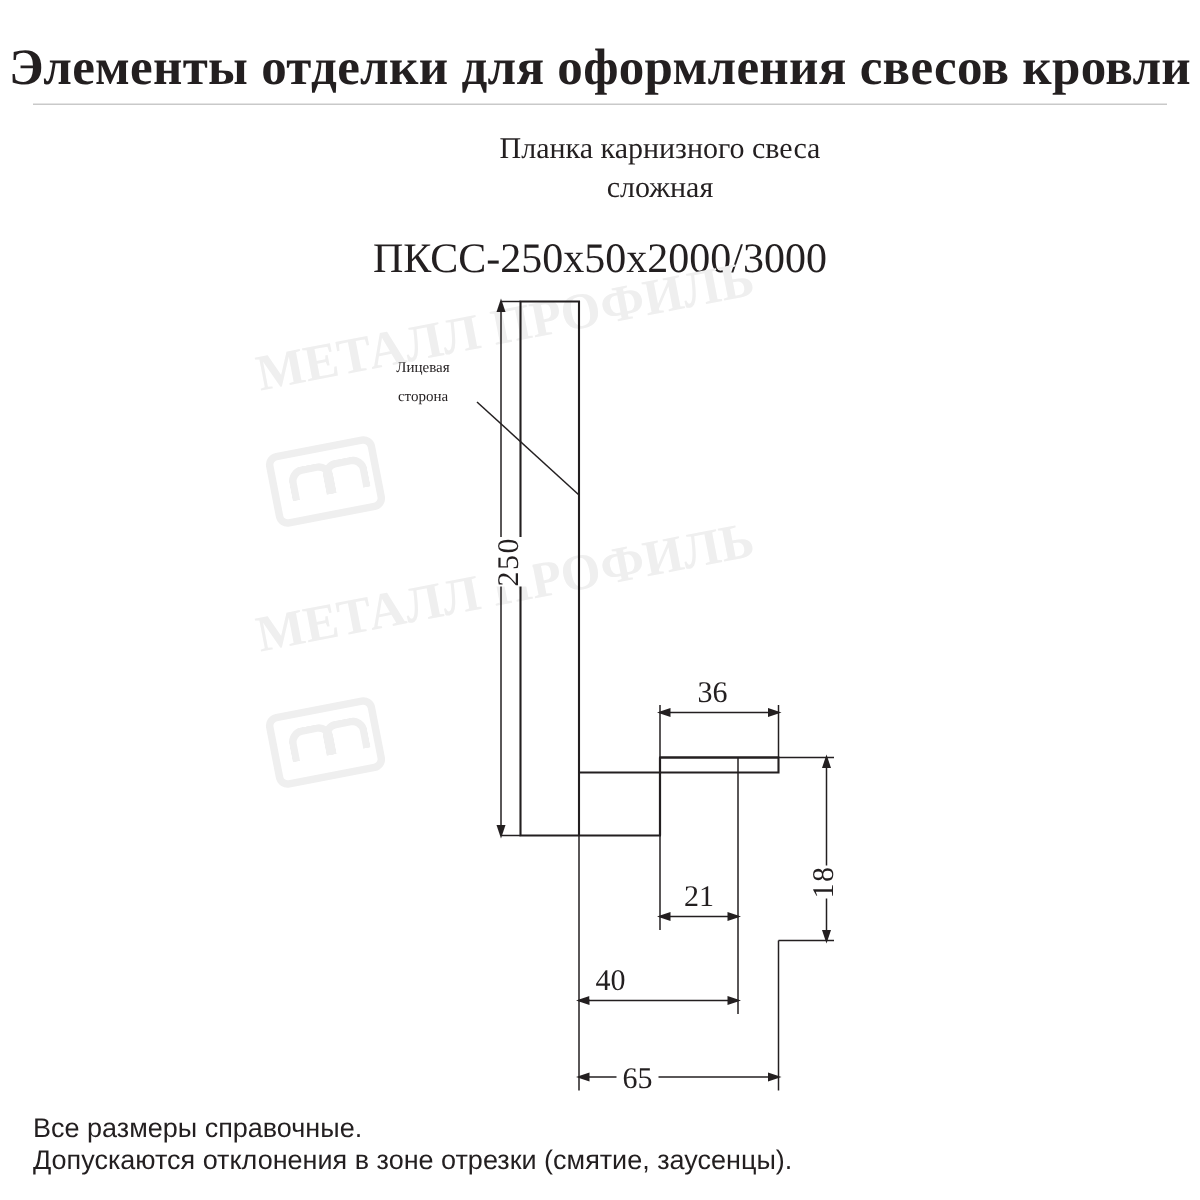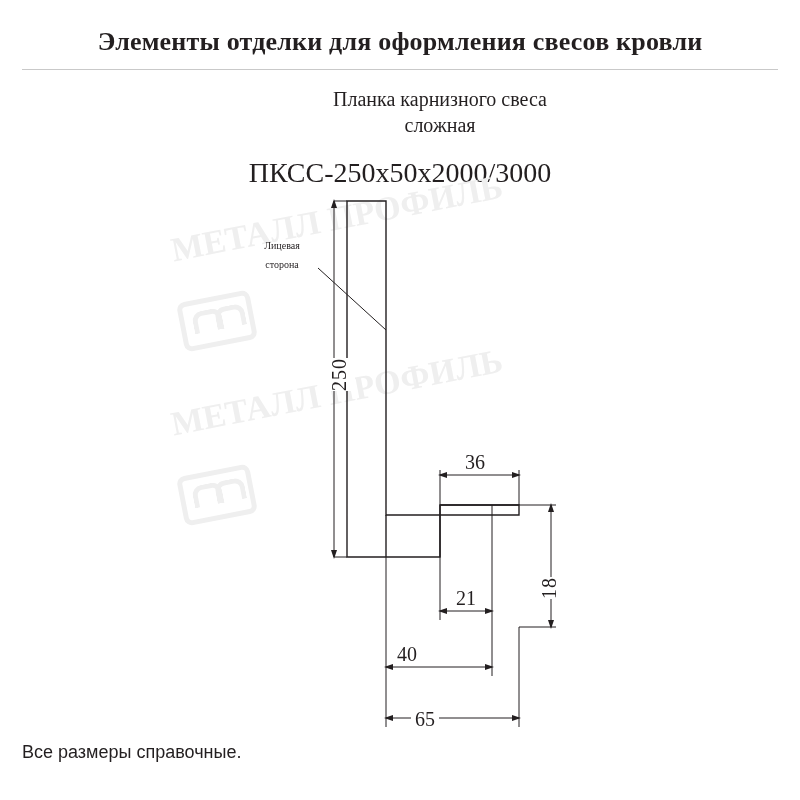--- a/index.html
+++ b/index.html
@@ -20,21 +20,21 @@
     left: 0; top: 0;
     width: 800px;
     height: 800px;
   }
   .title {
     position: absolute;
     left: 0; top: 27px;
     width: 800px;
     text-align: center;
     font-family: "Liberation Serif", serif;
-    font-size: 26px;
+    font-size: 34px;
     font-weight: bold;
     letter-spacing: 0.2px;
     color: #231f20;
   }
   .rule {
     position: absolute;
     left: 22px; top: 69px;
     width: 756px;
     height: 1px;
     background: #c9c9c9;
@@ -251,15 +251,16 @@
 
   <div class="dim dim-250">250</div>
   <div class="dim dim-36">36</div>
   <div class="dim dim-18">18</div>
   <div class="dim dim-21">21</div>
   <div class="dim dim-50">40</div>
   <div class="dim dim-65">65</div>
 
   <div class="footnotes">
     <div>Все размеры справочные.</div>
+    <div>Допускаются отклонения в зоне отрезки (смятие, заусенцы).</div>
   </div>
 
 </div>
 
 </body></html>

